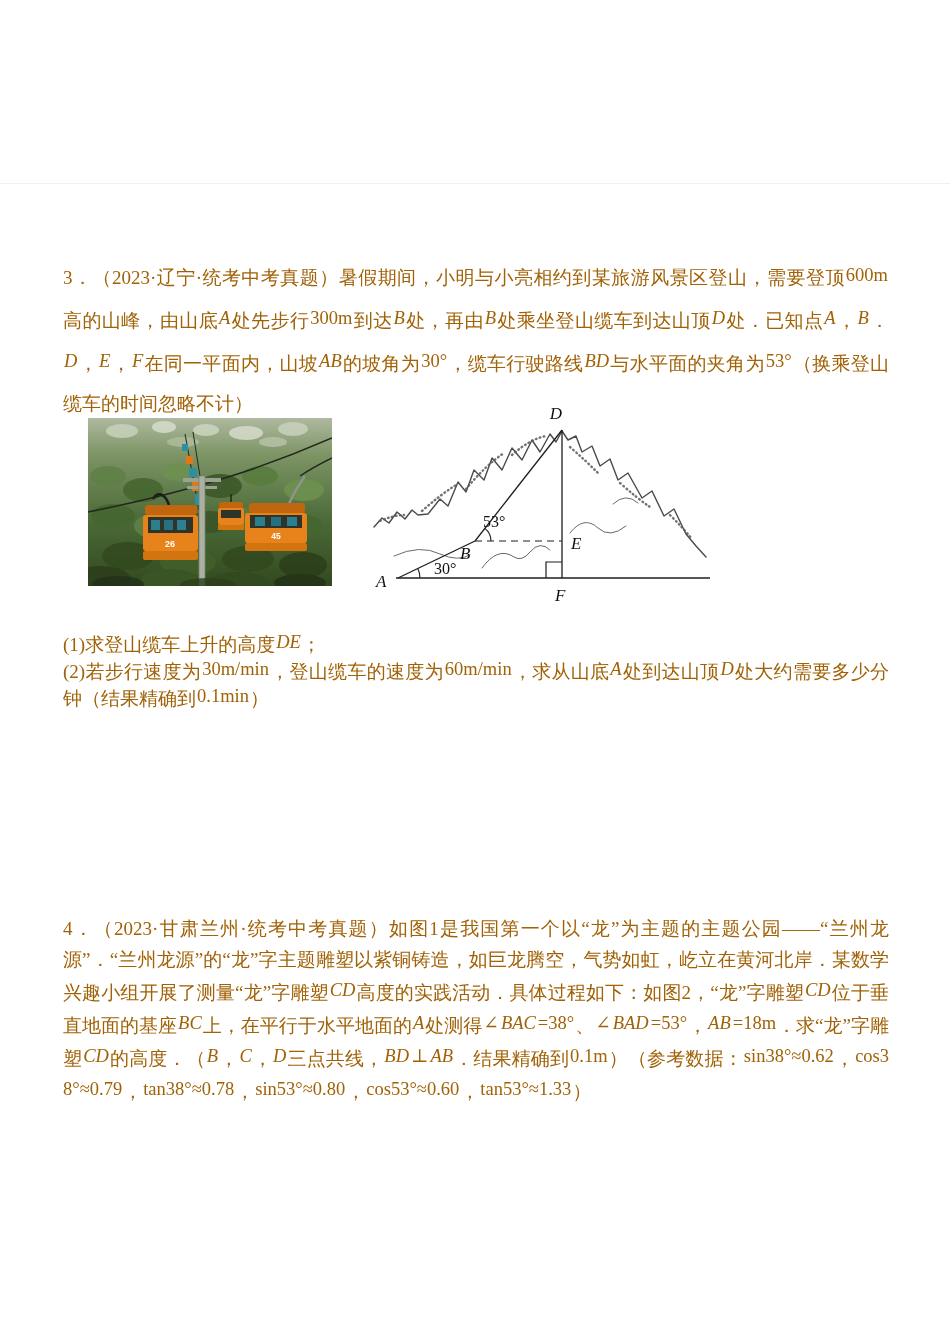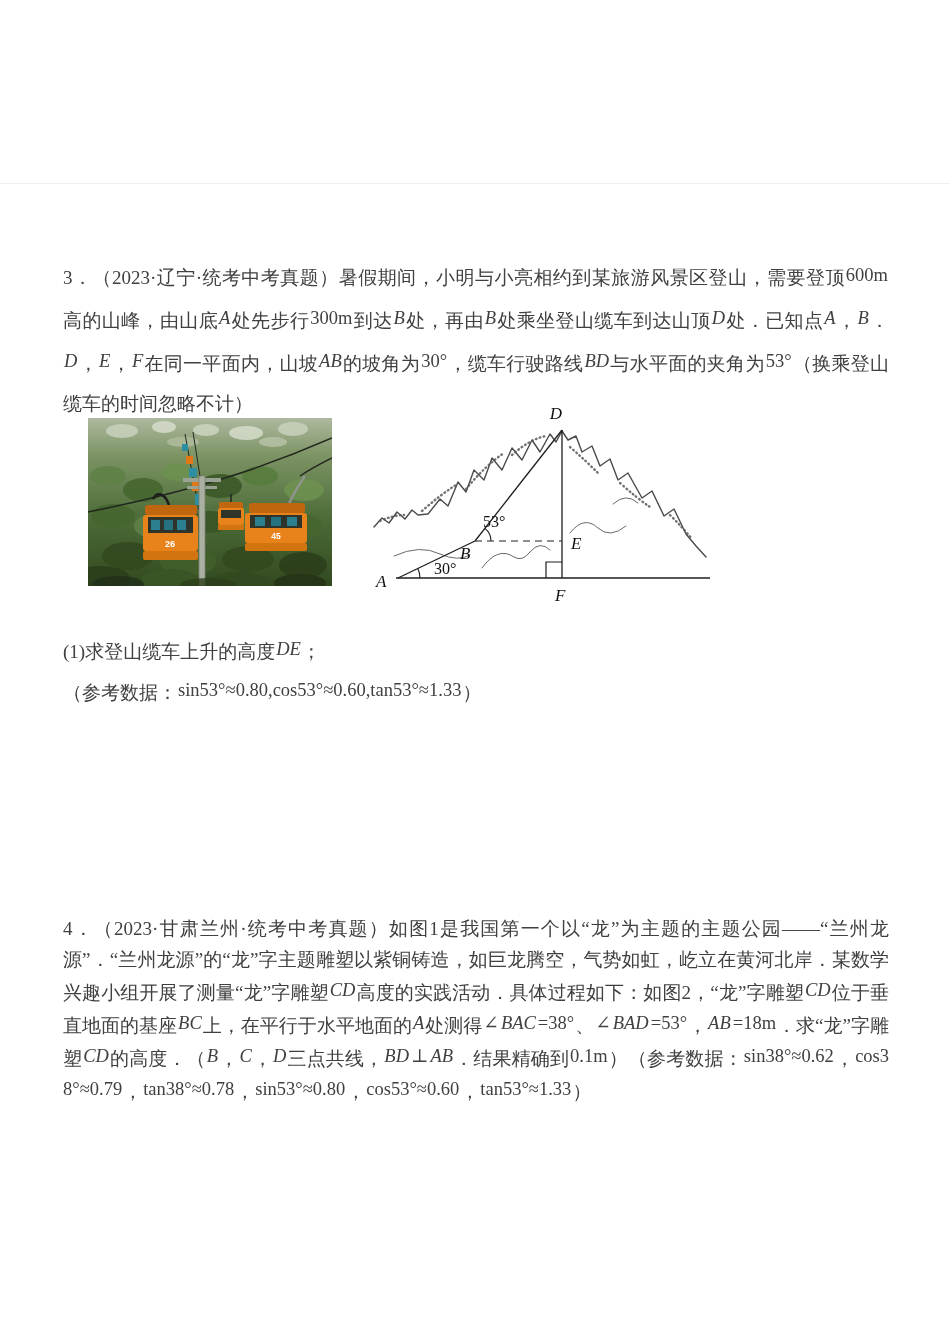--- a/index.html
+++ b/index.html
@@ -10,32 +10,32 @@
     color:#111;
   }
   .faint-rule{
     position:absolute;left:0;top:183px;width:950px;height:0;
     border-top:1px solid #f1efef;
   }
   .para{
     position:absolute;left:63px;width:826px;
     font-size:19px;line-height:40px;
     text-align:justify;text-align-last:left;
-    color:#404040;
+    color:#a16207;
     word-break:break-all;
   }
   .para p{margin:0;}
   .seg-t{font-family:"Liberation Serif","DejaVu Serif",serif;}
   .seg-m,.seg-v{
     font-family:"Liberation Serif","DejaVu Serif",serif;
     font-size:18.5px;vertical-align:3px;margin:0 1px;
   }
   .seg-v{font-style:italic;}
   #p3{top:255px;}
-  #p3sub{top:630px;line-height:38px;}
+  #p3sub{top:630px;line-height:24px;}
   #p4{top:913px;line-height:31px;}
   .photo-svg{position:absolute;left:88px;top:418px;width:244px;height:168px;}
   .diagram-svg{position:absolute;left:370px;top:403px;width:348px;height:212px;}
   .dg-vertex{font-size:17px;font-style:italic;font-family:"Liberation Serif","DejaVu Serif",serif;fill:#111;}
   .dg-angle{font-size:16px;font-family:"Liberation Serif","DejaVu Serif",serif;fill:#111;}
   .cabin-num{font-family:"Liberation Sans","DejaVu Sans",sans-serif;font-weight:bold;fill:#fff;text-anchor:middle;}
 </style>
 </head>
 <body>
 
@@ -169,16 +169,16 @@
     <text class="dg-vertex" x="90" y="156">B</text>
     <text class="dg-vertex" x="201" y="146">E</text>
     <text class="dg-vertex" x="185" y="198">F</text>
     <text class="dg-angle" x="64" y="171">30°</text>
     <text class="dg-angle" x="113" y="124">53°</text>
   </g>
 </svg>
 
 <div class="para" id="p3sub">
   <p><span class="seg-t">(1)求登山缆车上升的高度</span><span class="seg-v">DE</span><span class="seg-t">；</span></p>
-  <p><span class="seg-t">（参考数据：</span><span class="seg-m">sin53°≈0.80,cos53°≈0.60,tan53°≈1.33</span><span class="seg-t">）</span></p>
+  <p><span class="seg-t">(2)若步行速度为</span><span class="seg-m">30m/min</span><span class="seg-t">，登山缆车的速度为</span><span class="seg-m">60m/min</span><span class="seg-t">，求从山底</span><span class="seg-v">A</span><span class="seg-t">处到达山顶</span><span class="seg-v">D</span><span class="seg-t">处大约需要多少分钟（结果精确到</span><span class="seg-m">0.1min</span><span class="seg-t">）</span></p>
 </div>
 
 <div class="para" id="p4"><span class="seg-t">4．（2023·甘肃兰州·统考中考真题）如图1是我国第一个以“龙”为主题的主题公园——“兰州龙源”．“兰州龙源”的“龙”字主题雕塑以紫铜铸造，如巨龙腾空，气势如虹，屹立在黄河北岸．某数学兴趣小组开展了测量“龙”字雕塑</span><span class="seg-v">CD</span><span class="seg-t">高度的实践活动．具体过程如下：如图2，“龙”字雕塑</span><span class="seg-v">CD</span><span class="seg-t">位于垂直地面的基座</span><span class="seg-v">BC</span><span class="seg-t">上，在平行于水平地面的</span><span class="seg-v">A</span><span class="seg-t">处测得</span><span class="seg-m">∠</span><span class="seg-v">BAC</span><span class="seg-m">=38°</span><span class="seg-t">、</span><span class="seg-m">∠</span><span class="seg-v">BAD</span><span class="seg-m">=53°</span><span class="seg-t">，</span><span class="seg-v">AB</span><span class="seg-m">=18m</span><span class="seg-t">．求“龙”字雕塑</span><span class="seg-v">CD</span><span class="seg-t">的高度．（</span><span class="seg-v">B</span><span class="seg-t">，</span><span class="seg-v">C</span><span class="seg-t">，</span><span class="seg-v">D</span><span class="seg-t">三点共线，</span><span class="seg-v">BD</span><span class="seg-m">⊥</span><span class="seg-v">AB</span><span class="seg-t">．结果精确到</span><span class="seg-m">0.1m</span><span class="seg-t">）（参考数据：</span><span class="seg-m">sin38°≈0.62</span><span class="seg-t">，</span><span class="seg-m">cos38°≈0.79</span><span class="seg-t">，</span><span class="seg-m">tan38°≈0.78</span><span class="seg-t">，</span><span class="seg-m">sin53°≈0.80</span><span class="seg-t">，</span><span class="seg-m">cos53°≈0.60</span><span class="seg-t">，</span><span class="seg-m">tan53°≈1.33</span><span class="seg-t">）</span></div>
 
 </body></html>

